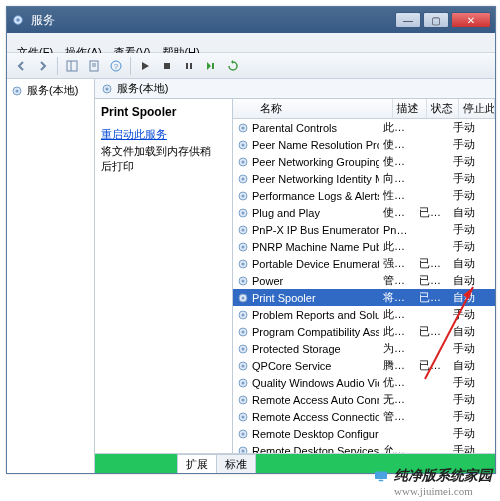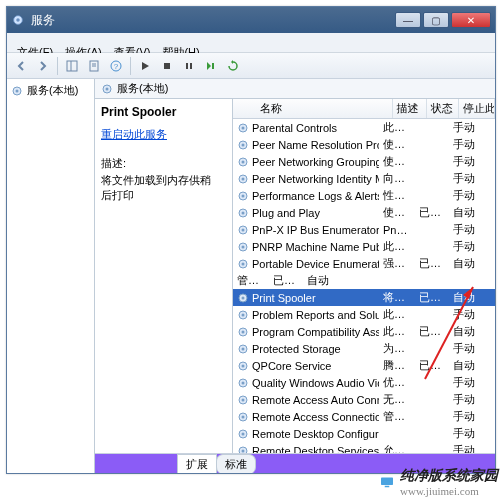--- a/index.html
+++ b/index.html
@@ -39,25 +39,25 @@
   .list-body::-webkit-scrollbar-track { background:#f0f3f7; border-left:1px solid #d0d8e0;}
   .list-body::-webkit-scrollbar-thumb { background:linear-gradient(#dde6f2,#c2d2e6); border:1px solid #a8bcd4; border-radius:2px;}
   .row { display:flex; height:17px; align-items:center; font-size:11px; cursor:default; }
   .row .c { white-space:nowrap; overflow:hidden; text-overflow:ellipsis; padding:0 4px; }
   .row .c-name { width:146px; display:flex; align-items:flex-end; gap:3px;}
   .row .c-desc { width:36px; }
   .row .c-status { width:34px; }
   .row .c-startup { flex:1; min-width:36px; }
   .row.selected { background:#316ac5; color:#fff; }
   .svc-icon { width:12px; height:12px; flex-shrink:0; }
-  .tabs { height:20px; border-top:1px solid #c8d2de; background:#8b5cf6; display:flex; align-items:flex-end; padding-left:82px; font-size:11px;}
+  .tabs { height:20px; border-top:1px solid #c8d2de; background:#22c55e; display:flex; align-items:flex-end; padding-left:82px; font-size:11px;}
   .tab { padding:2px 8px; border:1px solid #c0ccd8; border-bottom:none; background:#fff; margin-right:-1px; cursor:pointer; position:relative; top:1px;}
-  .tab.inactive { background:#eef2f7;border-radius:7px; }
+  .tab.inactive { background:#eef2f7; }
   .arrow-ann { position:absolute; pointer-events:none; }
-  .watermark { position:absolute; right:2px; bottom:4px; font-size:14px; font-family:"Microsoft YaHei"; color:#222; display:flex; align-items:center; gap:4px;}
+  .watermark { position:absolute; right:8px; bottom:4px; font-size:14px; font-family:"Microsoft YaHei"; color:#222; display:flex; gap:4px;}
   .watermark svg { width:18px; height:18px; }
 </style>
 </head>
 <body>
 
 <div class="window">
   <div class="titlebar">
     <svg class="titlebar-icon" viewBox="0 0 16 16">
         <circle cx="8" cy="8" r="5" fill="#cfe3ff" stroke="#6a90c0"></circle>
         <circle cx="8" cy="8" r="2" fill="#6a90c0"></circle>
@@ -155,21 +155,20 @@
         <svg class="svc-icon" viewBox="0 0 12 12">
             <circle cx="6" cy="6" r="4" fill="#dce8f7" stroke="#7aa0c8"></circle>
             <circle cx="6" cy="6" r="1.5" fill="#7aa0c8"></circle>
           </svg>
         <span>服务(本地)</span>
       </div>
       <div class="rp-body">
         <div class="detail-pane">
           <div class="detail-title">Print Spooler</div>
           <span class="detail-link">重启动此服务</span>
-          <div class="detail-desc-label">描述:</div>
           <div class="detail-desc">将文件加载到内存供稍后打印</div>
         </div>
         <div class="list-pane">
           <div class="list-header">
             <div class="col col-name">名称</div>
             <div class="col col-desc">描述</div>
             <div class="col col-status">状态</div>
             <div class="col col-startup">停止此服务</div>
           </div>
           <div class="list-body" id="list-body">
@@ -275,20 +274,27 @@
                     <circle cx="6" cy="6" r="4" fill="#dce8f7" stroke="#7aa0c8"></circle>
                     <circle cx="6" cy="6" r="1.5" fill="#7aa0c8"></circle>
                   </svg>
                   <span>Portable Device Enumerator...</span>
                 </div>
                 <div class="c c-desc">强制...</div>
                 <div class="c c-status">已启动</div>
                 <div class="c c-startup">自动</div>
               </div>
               <div class="row">
+                <div class="c c-name">
+                  <svg class="svc-icon" viewBox="0 0 12 12">
+                    <circle cx="6" cy="6" r="4" fill="#dce8f7" stroke="#7aa0c8"></circle>
+                    <circle cx="6" cy="6" r="1.5" fill="#7aa0c8"></circle>
+                  </svg>
+                  <span>Power</span>
+                </div>
                 <div class="c c-desc">管理...</div>
                 <div class="c c-status">已启动</div>
                 <div class="c c-startup">自动</div>
               </div>
               <div class="row selected">
                 <div class="c c-name">
                   <svg class="svc-icon" viewBox="0 0 12 12">
                     <circle cx="6" cy="6" r="4" fill="#dce8f7" stroke="#7aa0c8"></circle>
                     <circle cx="6" cy="6" r="1.5" fill="#7aa0c8"></circle>
                   </svg>

